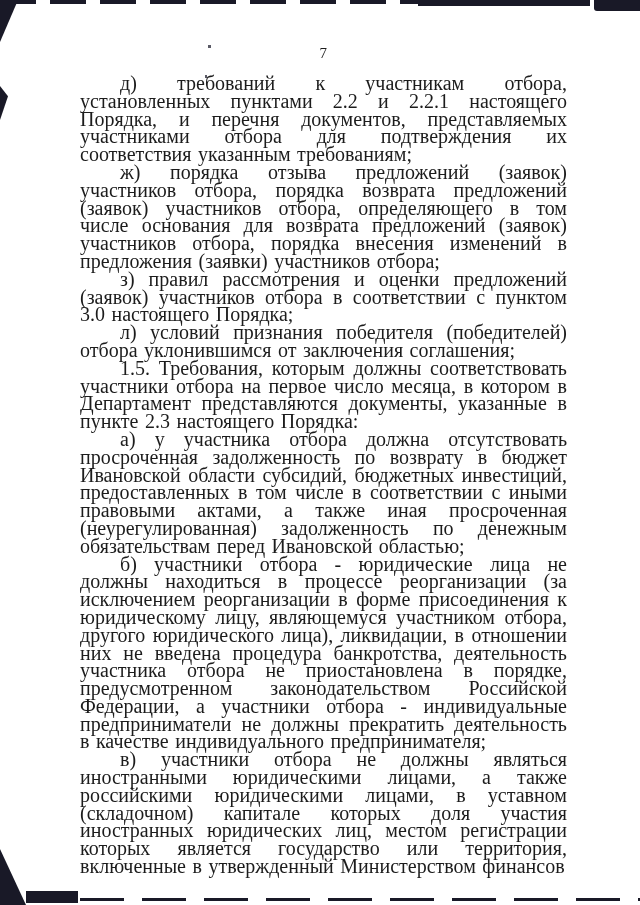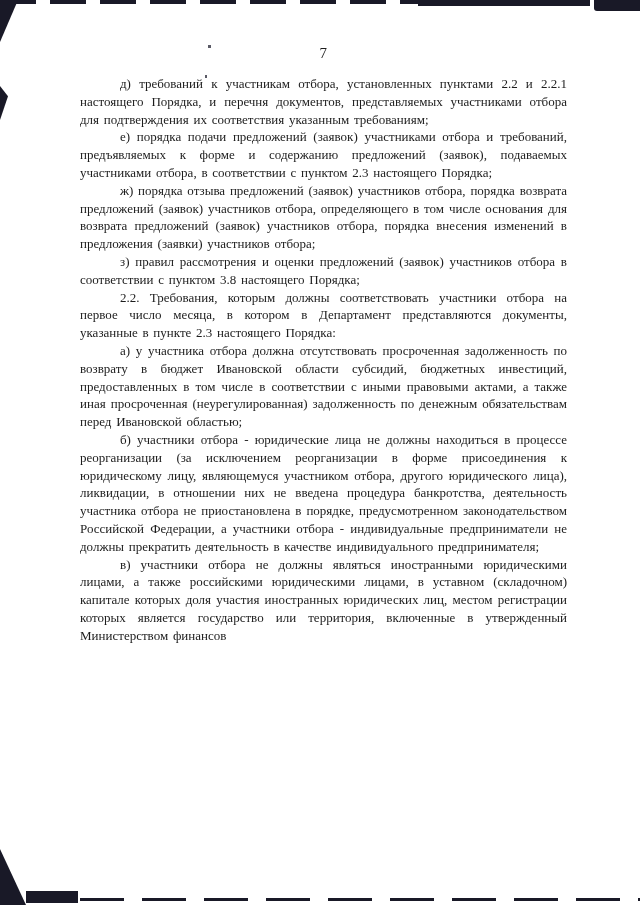--- a/index.html
+++ b/index.html
@@ -24,21 +24,21 @@
   .page-number {
     text-align: center;
     font-size: 15px;
     line-height: 18px;
     margin-bottom: 13px;
     letter-spacing: 0.5px;
   }
   .content p {
     margin: 0;
     padding: 0;
-    font-size: 13px;
+    font-size: 20px;
     line-height: 17.8px;
     text-align: justify;
     text-indent: 40px;
     word-spacing: 1.5px;
   }
 
   
   .artifact { position: absolute; background: #191927; }
 
   .top-dashes {
@@ -81,22 +81,22 @@
   <div class="artifact left-edge-mark"></div>
   <div class="speck speck-1"></div>
   <div class="speck speck-2"></div>
   <div class="artifact bottom-left-wedge"></div>
   <div class="artifact bottom-block"></div>
   <div class="artifact bottom-dashes"></div>
 
   <div class="content">
     <div class="page-number">7</div>
     <p>д) требований к участникам отбора, установленных пунктами 2.2 и 2.2.1 настоящего Порядка, и перечня документов, представляемых участниками отбора для подтверждения их соответствия указанным требованиям;</p>
-    <p>е) порядка подачи предложений (заявок) участниками отбора и требований, предъявляемых к форме и содержанию предложений (заявок), подаваемых участниками отбора, в соответствии с пунктом 2.3 настоящего Порядка;</p>
     <p>ж) порядка отзыва предложений (заявок) участников отбора, порядка возврата предложений (заявок) участников отбора, определяющего в том числе основания для возврата предложений (заявок) участников отбора, порядка внесения изменений в предложения (заявки) участников отбора;</p>
-    <p>з) правил рассмотрения и оценки предложений (заявок) участников отбора в соответствии с пунктом 3.8 настоящего Порядка;</p>
-    <p>2.2. Требования, которым должны соответствовать участники отбора на первое число месяца, в котором в Департамент представляются документы, указанные в пункте 2.3 настоящего Порядка:</p>
+    <p>з) правил рассмотрения и оценки предложений (заявок) участников отбора в соответствии с пунктом 3.0 настоящего Порядка;</p>
+    <p>л) условий признания победителя (победителей) отбора уклонившимся от заключения соглашения;</p>
+    <p>1.5. Требования, которым должны соответствовать участники отбора на первое число месяца, в котором в Департамент представляются документы, указанные в пункте 2.3 настоящего Порядка:</p>
     <p>а) у участника отбора должна отсутствовать просроченная задолженность по возврату в бюджет Ивановской области субсидий, бюджетных инвестиций, предоставленных в том числе в соответствии с иными правовыми актами, а также иная просроченная (неурегулированная) задолженность по денежным обязательствам перед Ивановской областью;</p>
     <p>б) участники отбора - юридические лица не должны находиться в процессе реорганизации (за исключением реорганизации в форме присоединения к юридическому лицу, являющемуся участником отбора, другого юридического лица), ликвидации, в отношении них не введена процедура банкротства, деятельность участника отбора не приостановлена в порядке, предусмотренном законодательством Российской Федерации, а участники отбора - индивидуальные предприниматели не должны прекратить деятельность в качестве индивидуального предпринимателя;</p>
     <p>в) участники отбора не должны являться иностранными юридическими лицами, а также российскими юридическими лицами, в уставном (складочном) капитале которых доля участия иностранных юридических лиц, местом регистрации которых является государство или территория, включенные в утвержденный Министерством финансов</p>
   </div>
 
 </div>
 
 </body></html>

